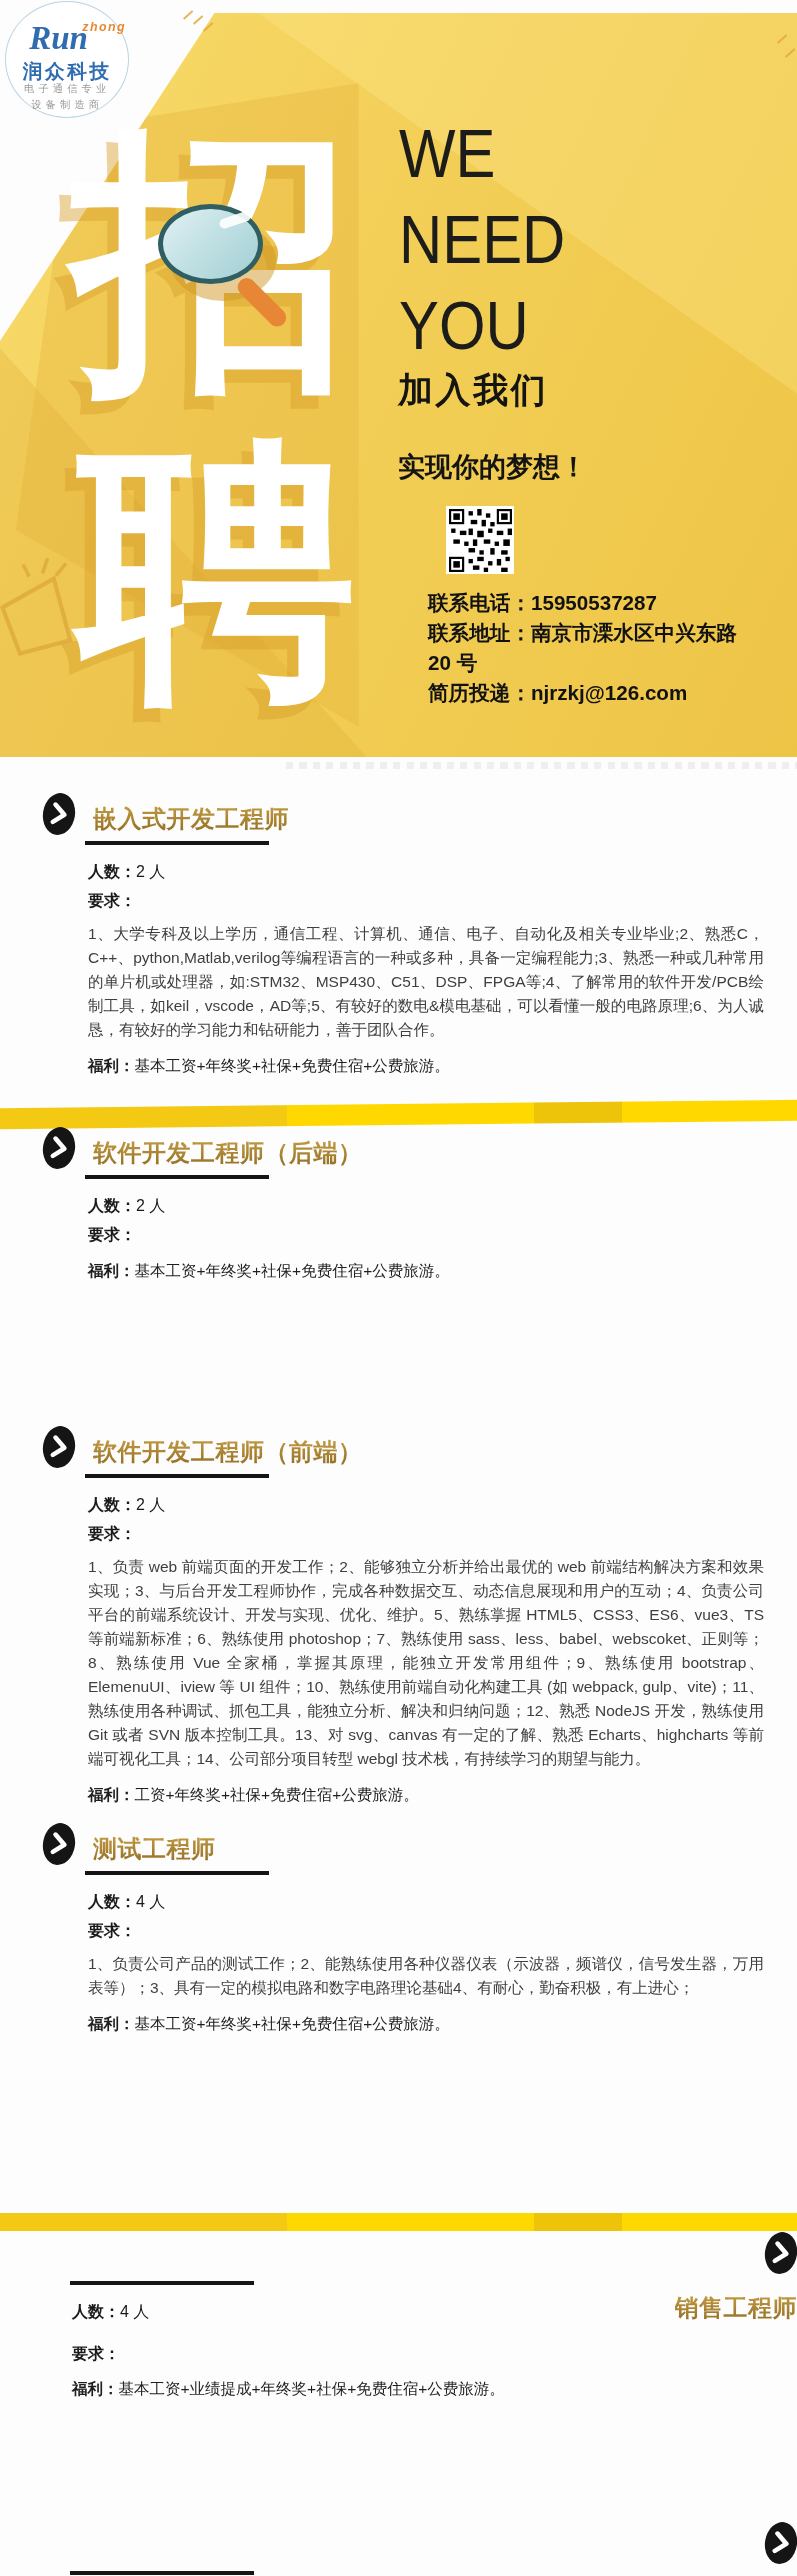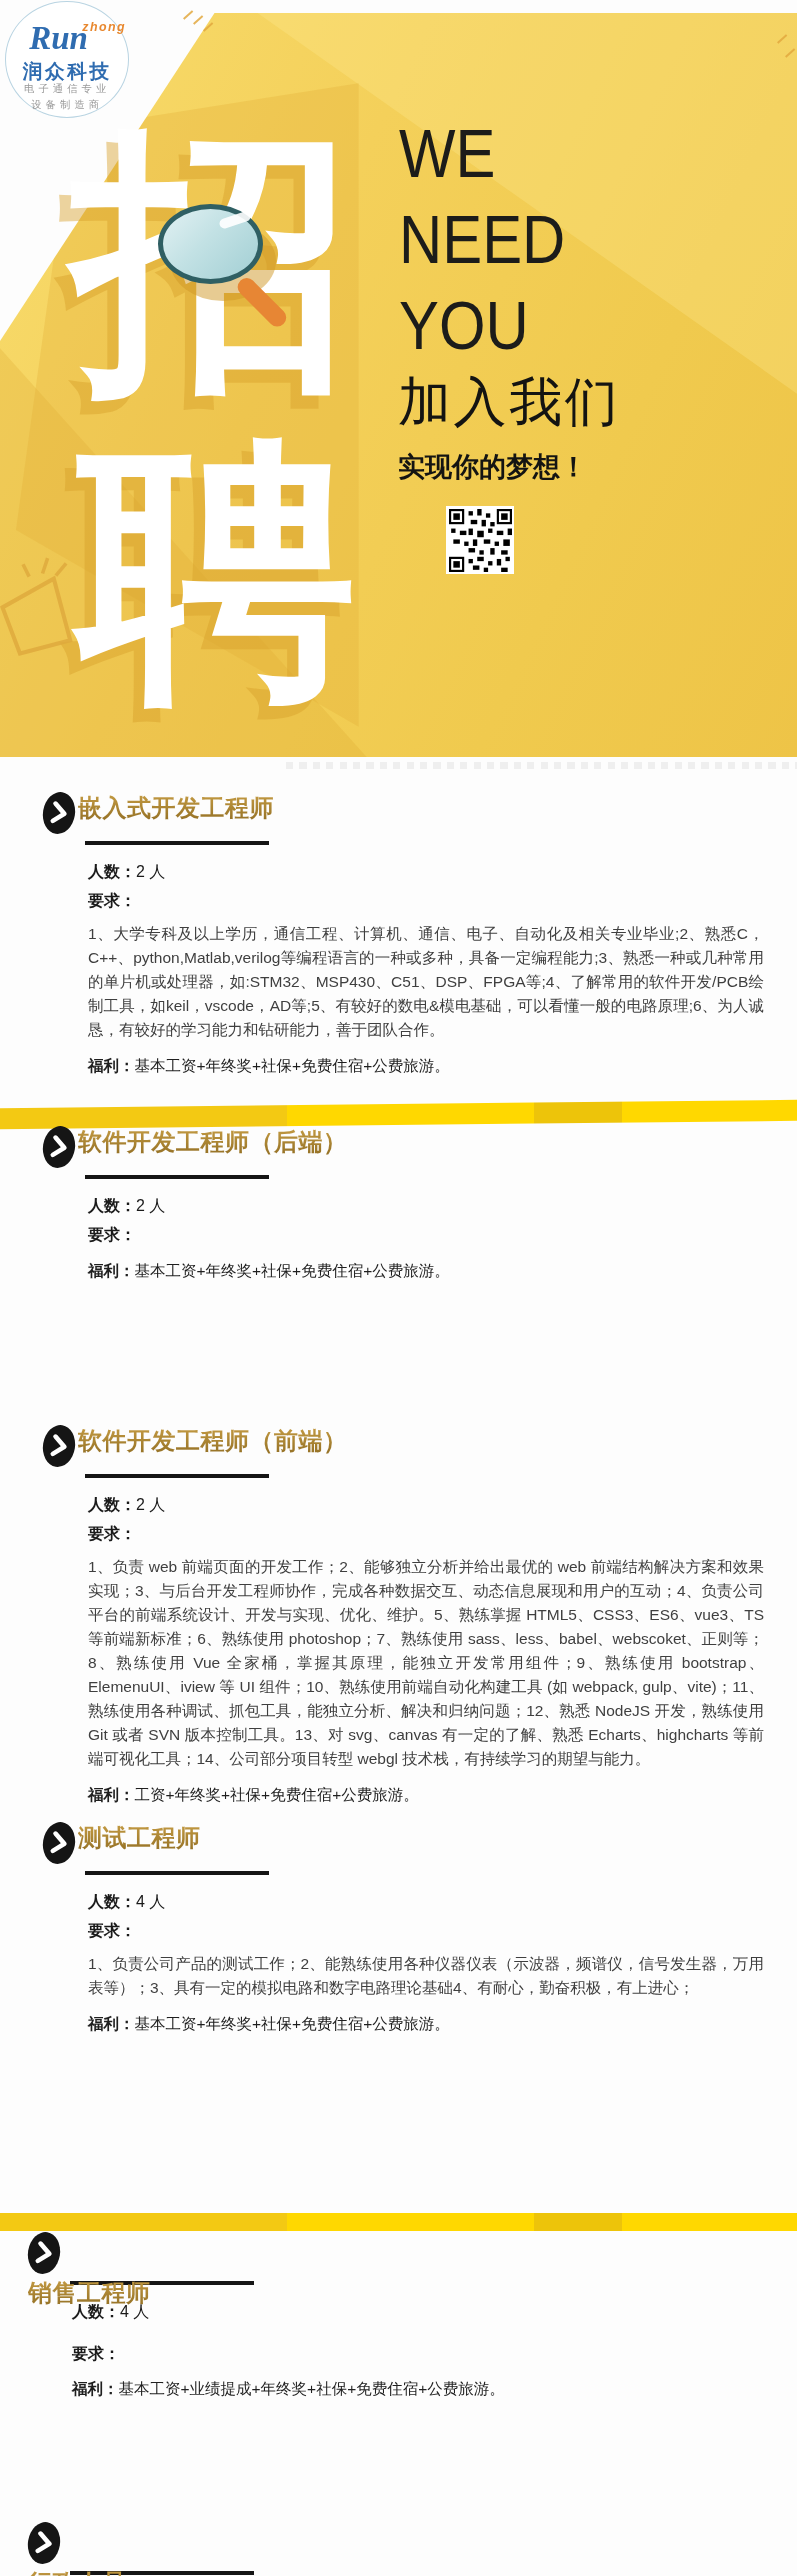--- a/index.html
+++ b/index.html
@@ -40,36 +40,36 @@
         background:linear-gradient(135deg,#e2f1f3 0%,#c2e1e4 45%,#a2cfd4 100%);
         border:5.7px solid #2f5f63;}
   .mag-lens::after{content:"";position:absolute;right:7.2px;top:6.2px;width:32px;height:10.3px;
         border-radius:6.2px;background:#ffffff;opacity:.9;transform:rotate(-18deg);}
   .mag-handle{position:absolute;left:253px;top:272px;width:17.5px;height:61px;background:#e78634;
         border-radius:8.8px;transform:rotate(-45deg);}
   .megaphone{position:absolute;left:-7.2px;top:552px;opacity:.8;}
   
   .headline{position:absolute;left:399px;top:110px;font-size:68px;line-height:86px;font-weight:400;
         color:#1c1c1a;transform:scaleX(.88);transform-origin:left top;white-space:pre-line;}
-  .subtitle{position:absolute;left:398px;top:367px;font-size:53px;font-weight:400;color:#141412;
+  .subtitle{position:absolute;left:398px;top:367px;font-size:35px;font-weight:700;color:#141412;
         letter-spacing:2.6px;}
   .slogan{position:absolute;left:398px;top:449px;font-size:27px;font-weight:700;color:#141412;}
   .qr{position:absolute;left:446px;top:506px;width:68px;height:68px;background:#ffffff;padding:2.6px;
         box-sizing:border-box;}
   .contact{position:absolute;left:428px;top:588px;width:315px;font-size:20.6px;line-height:30px;
         font-weight:700;color:#121212;}
   
   .dash-strip{position:absolute;top:762px;left:286px;width:511px;height:7.2px;opacity:.7;
         background:repeating-linear-gradient(90deg,#e9e9e9 0 7.2px,transparent 7.2px 13.4px);}
   .stripe{position:absolute;left:0;width:797px;
         background:linear-gradient(90deg,#f3c913 0%,#f3c913 36%,#ffd800 36%,#ffd800 67%,#edc40a 67%,#edc40a 78%,#ffd800 78%,#ffd800 100%);}
   .stripe-backend{top:1104px;height:21px;transform:skewY(-.6deg);}
   .divider{top:2213px;height:17.5px;}
   .section{position:absolute;left:0;width:797px;}
-  .s-head{display:flex;align-items:flex-start;gap:3px;height:43px;}
+  .s-head{display:flex;align-items:flex-end;gap:18px;height:43px;}
   .head-a{padding-left:43px;} .head-b{padding-left:28px;flex-direction:column;}
   .s-icon{width:32px;height:42px;background:#151515;border-radius:50%;transform:rotate(9deg);
         display:flex;align-items:center;justify-content:center;flex:none;}
   .s-title{font-size:24px;font-weight:700;letter-spacing:0.5px;
         background:linear-gradient(180deg,#c79e45,#8f6c22);-webkit-background-clip:text;
         background-clip:text;color:transparent;}
   .s-underline{margin-top:6.2px;height:3.6px;width:184px;background:#151515;}
   .ul-a{margin-left:85px;} .ul-b{margin-left:70px;}
   .s-body{padding-right:33px;}
   .indent-a{padding-left:88px;} .indent-b{padding-left:72px;}
@@ -165,20 +165,25 @@
             <rect x="18" y="24" width="2" height="2"></rect>
           <rect x="22" y="23" width="2" height="3"></rect>
             <rect x="26" y="22" width="2" height="2"></rect>
             <rect x="11" y="26" width="3" height="2"></rect>
             <rect x="16" y="27" width="2" height="2"></rect>
             <rect x="24" y="27" width="3" height="2"></rect>
         </g>
       </svg>
     </div>
 
+    <div class="contact">
+      <div><span>联系电话：</span><span>15950537287</span></div>
+      <div><span>联系地址：</span><span>南京市溧水区中兴东路 20 号</span></div>
+      <div><span>简历投递：</span><span>njrzkj@126.com</span></div>
+    </div>
   </div>
 
   <div class="dash-strip"></div>
 
   <div class="section" style="top:792px;">
     <div class="s-head head-a">
       <span class="s-icon">
         <svg width="17.5" height="24" viewBox="0 0 34 46">
             <polyline points="8,6 28,23 8,40" fill="none" stroke="#ffffff" stroke-width="9" stroke-linecap="round" stroke-linejoin="round"></polyline>
           </svg>

